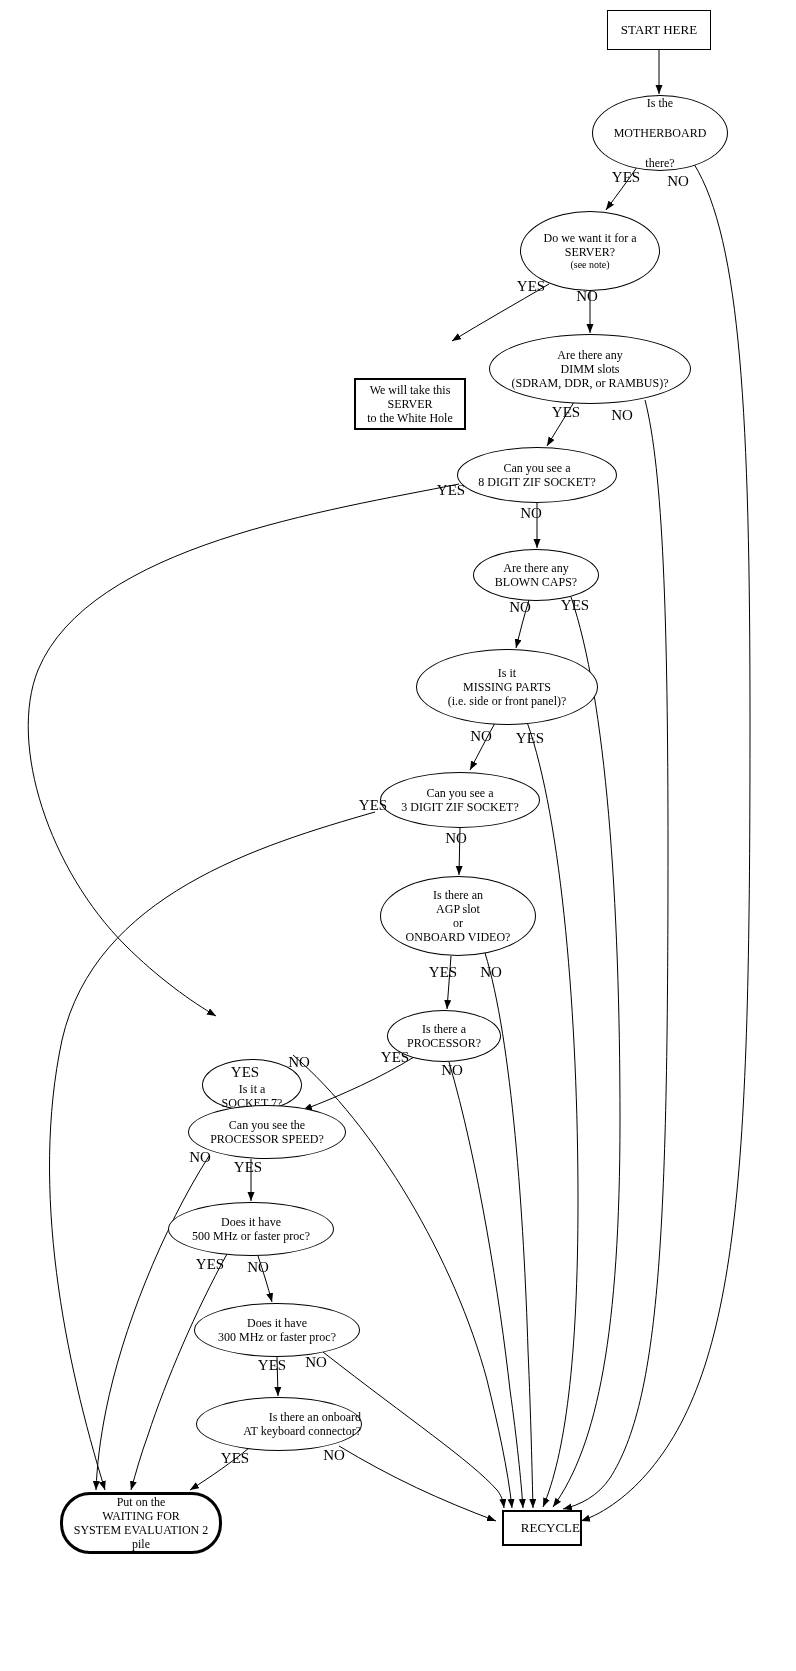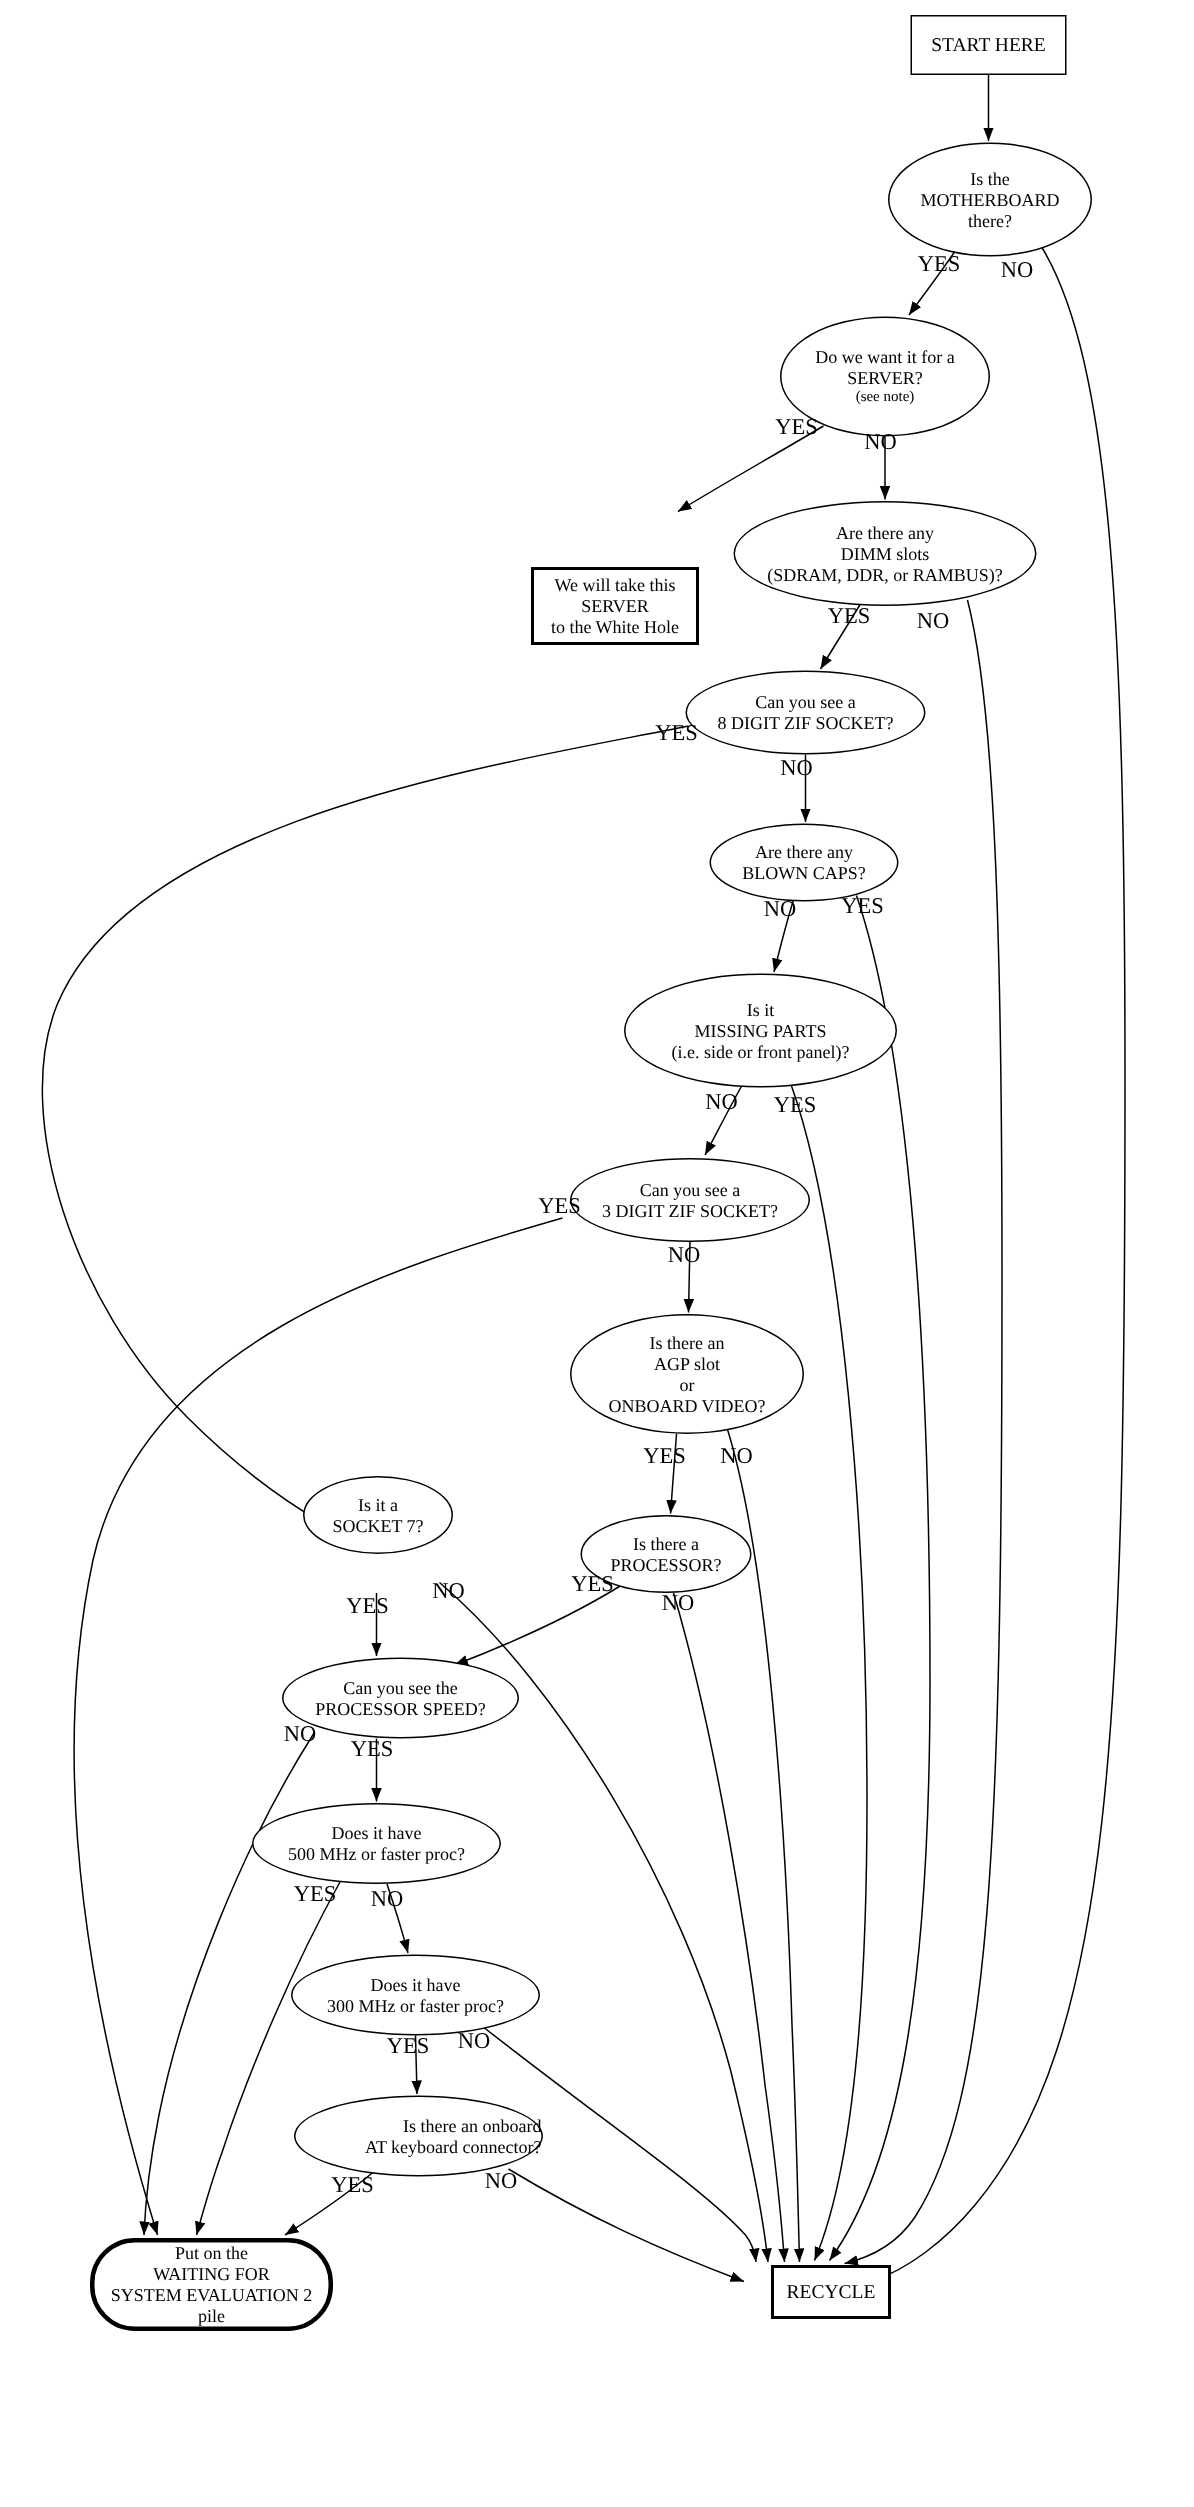--- a/index.html
+++ b/index.html
@@ -76,21 +76,21 @@
     <path d="M277,1357 L278,1396" fill="none" stroke="#000" stroke-width="1" marker-end="url(#arrow)"></path>
     <path d="M323,1352 C410,1420 470,1460 497,1490 C501,1495 503,1500 504,1508" fill="none" stroke="#000" stroke-width="1" marker-end="url(#arrow)"></path>
     <path d="M249,1448 C232,1462 212,1476 190,1490" fill="none" stroke="#000" stroke-width="1" marker-end="url(#arrow)"></path>
     <path d="M339,1446 C392,1478 440,1500 496,1521" fill="none" stroke="#000" stroke-width="1" marker-end="url(#arrow)"></path>
   </svg>
 
   <div class="node big" style="left:607px;top:10px;width:104px;height:40px;">
     <span>START HERE</span>
   </div>
 
-  <div class="node ellipse" style="left:592px;top:95px;width:136px;height:76px;">
+  <div class="node ellipse" style="left:592px;top:95px;width:136px;height:76px;justify-content:space-between;">
     <span>Is the</span>
     <span>MOTHERBOARD</span>
     <span>there?</span>
   </div>
 
   <div class="node ellipse" style="left:520px;top:211px;width:140px;height:80px;">
     <span>Do we want it for a</span>
     <span>SERVER?</span>
     <span class="small">(see note)</span>
   </div>
@@ -128,21 +128,21 @@
     <span>3 DIGIT ZIF SOCKET?</span>
   </div>
 
   <div class="node ellipse" style="left:380px;top:876px;width:156px;height:80px;">
     <span>Is there an</span>
     <span>AGP slot</span>
     <span>or</span>
     <span>ONBOARD VIDEO?</span>
   </div>
 
-  <div class="node ellipse" style="left:202px;top:984px;width:100px;height:52px;">
+  <div class="node ellipse" style="left:202px;top:1059px;width:100px;height:52px;justify-content:flex-end;">
     <span>Is it a</span>
     <span>SOCKET 7?</span>
   </div>
 
   <div class="node ellipse" style="left:387px;top:1010px;width:114px;height:52px;">
     <span>Is there a</span>
     <span>PROCESSOR?</span>
   </div>
 
   <div class="node ellipse" style="left:188px;top:1105px;width:158px;height:54px;">
@@ -165,21 +165,21 @@
     <span>AT keyboard connector?</span>
   </div>
 
   <div class="node bold3" style="left:60px;top:1492px;width:162px;height:62px;">
     <span>Put on the</span>
     <span>WAITING FOR</span>
     <span>SYSTEM EVALUATION 2</span>
     <span>pile</span>
   </div>
 
-  <div class="node bold2 big" style="left:514px;top:1510px;width:80px;height:36px;">
+  <div class="node bold2 big" style="left:502px;top:1510px;width:80px;height:36px;align-items:flex-end;">
     <span>RECYCLE</span>
   </div>
 
   <span class="edge-label" style="left:626px;top:177px;">YES</span>
   <span class="edge-label" style="left:678px;top:181px;">NO</span>
   <span class="edge-label" style="left:531px;top:286px;">YES</span>
   <span class="edge-label" style="left:587px;top:296px;">NO</span>
   <span class="edge-label" style="left:566px;top:412px;">YES</span>
   <span class="edge-label" style="left:622px;top:415px;">NO</span>
   <span class="edge-label" style="left:451px;top:490px;">YES</span>

